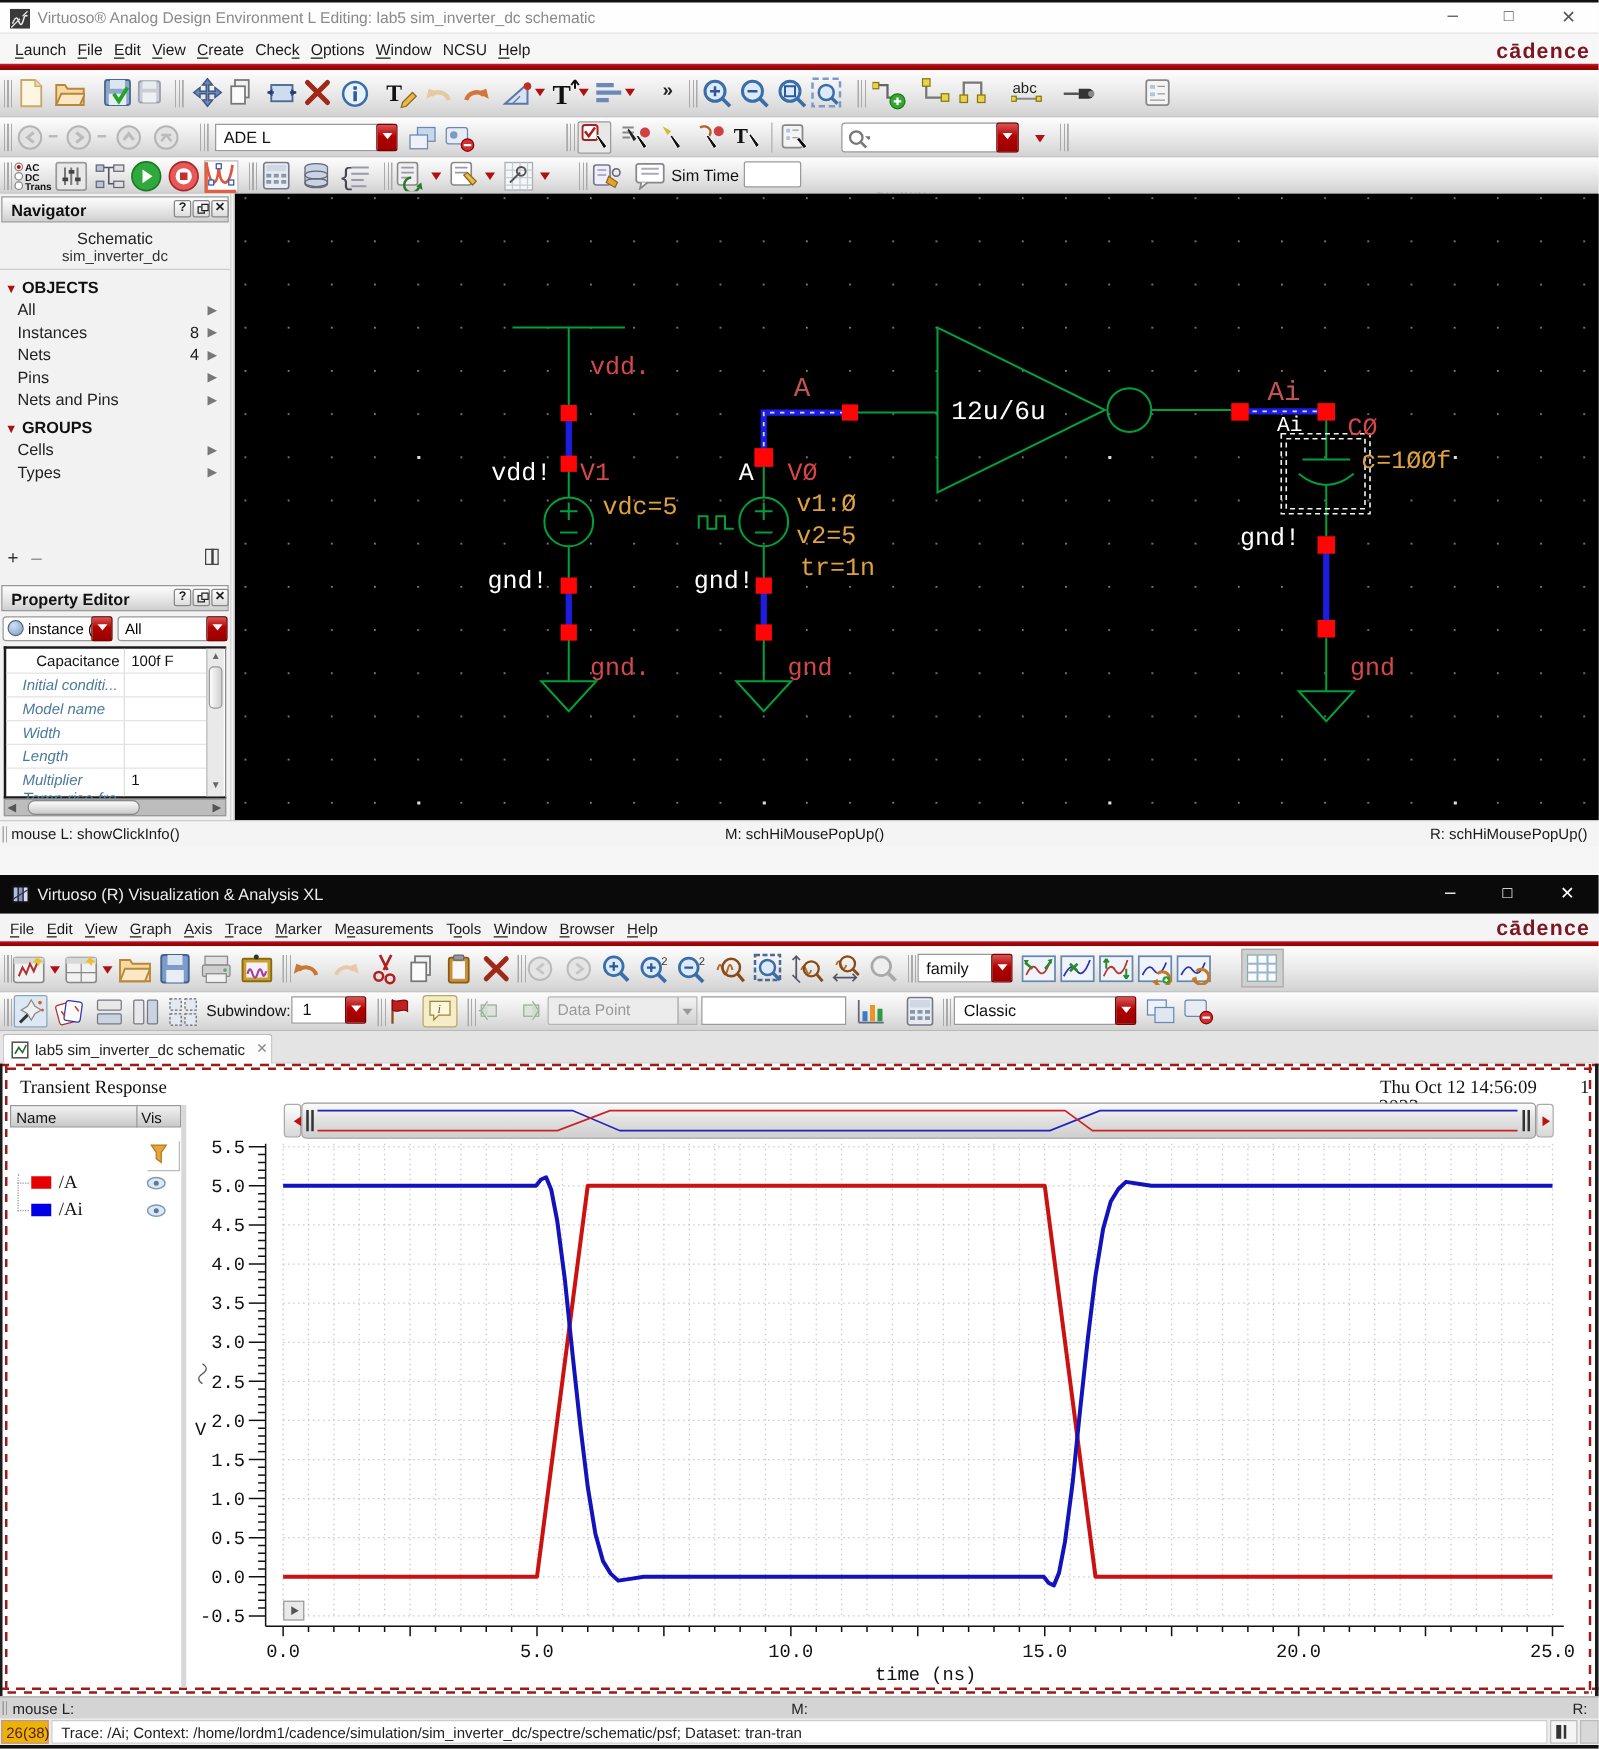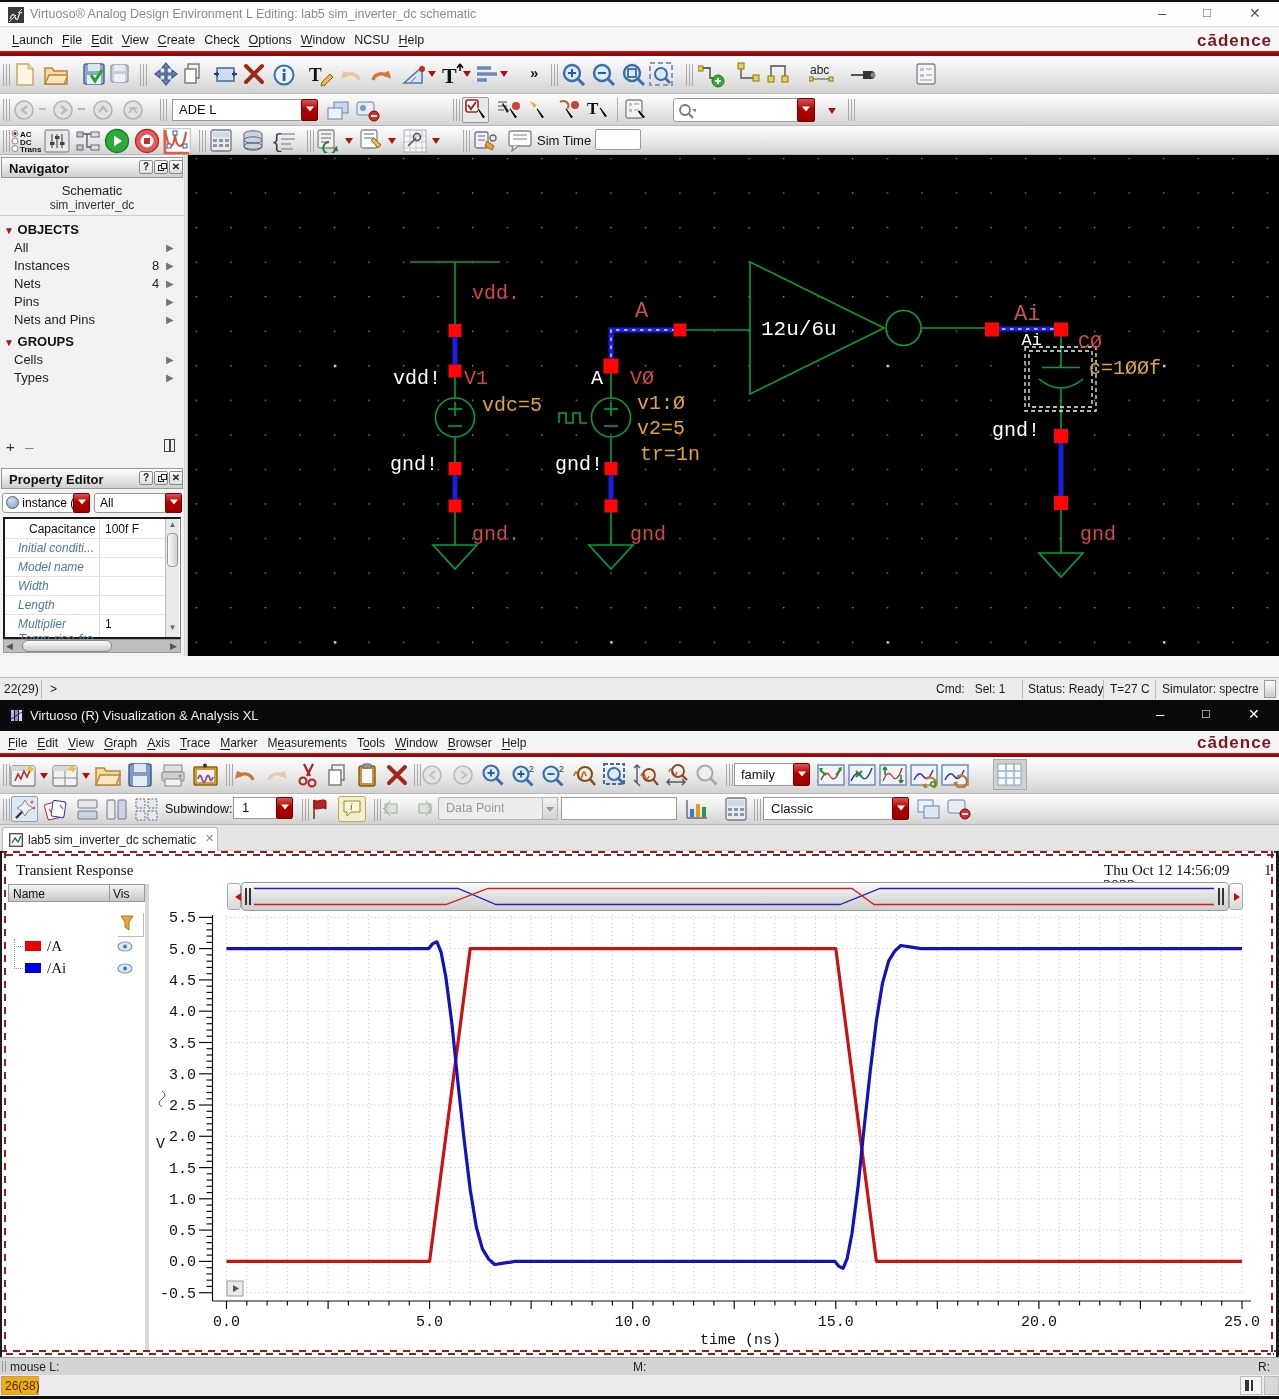--- a/index.html
+++ b/index.html
@@ -544,32 +544,25 @@
         </g>
         <g font-size="17" fill="#ffffff">
           <text x="854" y="190" text-anchor="end">Ai</text>
         </g>
         <g font-size="21" fill="#ffffff">
           <text x="573" y="180">12u/6u</text>
         </g>
       </svg>
     </div>
 
-    <div class="abs" id="w1cmd" style="left:0;top:677px;width:1279px;height:23px;background:#ececec;border-top:1px solid #bbb;font-size:12px;color:#1a1a1a;">
-      <div class="abs" style="left:4px;top:4px;">22(29)</div>
-      <div class="abs" style="left:41px;top:2px;width:1px;height:19px;background:#bbb;"></div>
-      <div class="abs" style="left:50px;top:4px;">&gt;</div>
-      <div class="abs" style="left:936px;top:4px;">Cmd:&nbsp;&nbsp;&nbsp;Sel: 1</div>
-      <div class="abs" style="left:1022px;top:2px;width:1px;height:19px;background:#bbb;"></div>
-      <div class="abs" style="left:1028px;top:4px;">Status: Ready</div>
-      <div class="abs" style="left:1103px;top:2px;width:1px;height:19px;background:#bbb;"></div>
-      <div class="abs" style="left:1110px;top:4px;">T=27 C</div>
-      <div class="abs" style="left:1155px;top:2px;width:1px;height:19px;background:#bbb;"></div>
-      <div class="abs" style="left:1162px;top:4px;">Simulator: spectre</div>
-      <div class="abs" style="left:1264px;top:2px;width:12px;height:18px;background:linear-gradient(#fdfdfd,#ccc);border:1px solid #999;"></div>
+    <div class="abs" id="w1status" style="left:0;top:656px;width:1279px;height:21px;background:#f4f4f4;border-top:1px solid #ccc;font-size:12px;color:#1a1a1a;">
+      <div class="abs" style="left:2px;top:4px;width:5px;height:13px;background:repeating-linear-gradient(90deg,#aaa 0 1px,transparent 1px 3px);"></div>
+      <div class="abs" style="left:9px;top:3px;">mouse L: showClickInfo()</div>
+      <div class="abs" style="left:580px;top:3px;">M: schHiMousePopUp()</div>
+      <div class="abs" style="right:9px;top:3px;white-space:nowrap;">R: schHiMousePopUp()</div>
     </div>
   </div>
 
   <div class="abs" id="w2" style="left:0;top:700px;width:1279px;height:699px;background:#f4f4f4;">
 
     <div class="abs" style="left:0;top:0;width:1279px;height:31px;background:#0a0a0a;"></div>
     <svg class="abs" style="left:9px;top:8px;" width="15" height="15">
         <rect width="15" height="15" fill="#111"></rect>
         <rect x="2" y="2" width="3" height="11" fill="#b0b8e8"></rect>
         <rect x="6" y="2" width="3" height="11" fill="#8890c8"></rect>
@@ -1115,20 +1108,21 @@
     </div>
 
     <div class="abs" id="w2status" style="left:0;top:657px;width:1279px;height:18px;background:#d4d4d4;border-top:1px solid #aaa;font-size:12px;color:#222;">
       <div class="abs" style="left:2px;top:3px;width:5px;height:11px;background:repeating-linear-gradient(90deg,#999 0 1px,transparent 1px 3px);"></div>
       <div class="abs" style="left:10px;top:2px;">mouse L:</div>
       <div class="abs" style="left:633px;top:2px;">M:</div>
       <div class="abs" style="left:1258px;top:2px;">R:</div>
     </div>
     <div class="abs" id="w2bottom" style="left:0;top:675px;width:1279px;height:21px;background:#ececec;font-size:12px;color:#222;">
       <div class="abs" style="left:1px;top:1px;width:38px;height:19px;background:#eab308;border:1px solid #c89090;padding:2px 0 0 3px;color:#5a1a1a;">26(38)</div>
+      <div class="abs" style="left:41px;top:1px;width:1197px;height:19px;background:#fff;border:1px solid #ccc;padding:2px 0 0 7px;">Trace: /Ai; Context: /home/lordm1/cadence/simulation/sim_inverter_dc/spectre/schematic/psf; Dataset: tran-tran</div>
       <div class="abs" style="left:1240px;top:1px;width:22px;height:19px;background:#f4f4f4;border:1px solid #bbb;">
           <div class="abs" style="left:4px;top:3px;width:4px;height:11px;background:#333;"></div>
           <div class="abs" style="left:10px;top:3px;width:1.5px;height:11px;background:#333;"></div>
         </div>
       <div class="abs" style="left:1264px;top:1px;width:15px;height:19px;background:#d8d8d8;border:1px solid #bbb;"></div>
     </div>
     <div class="abs" style="left:0;top:696px;width:1279px;height:3px;background:#111;"></div>
   </div>
 </div>
 

